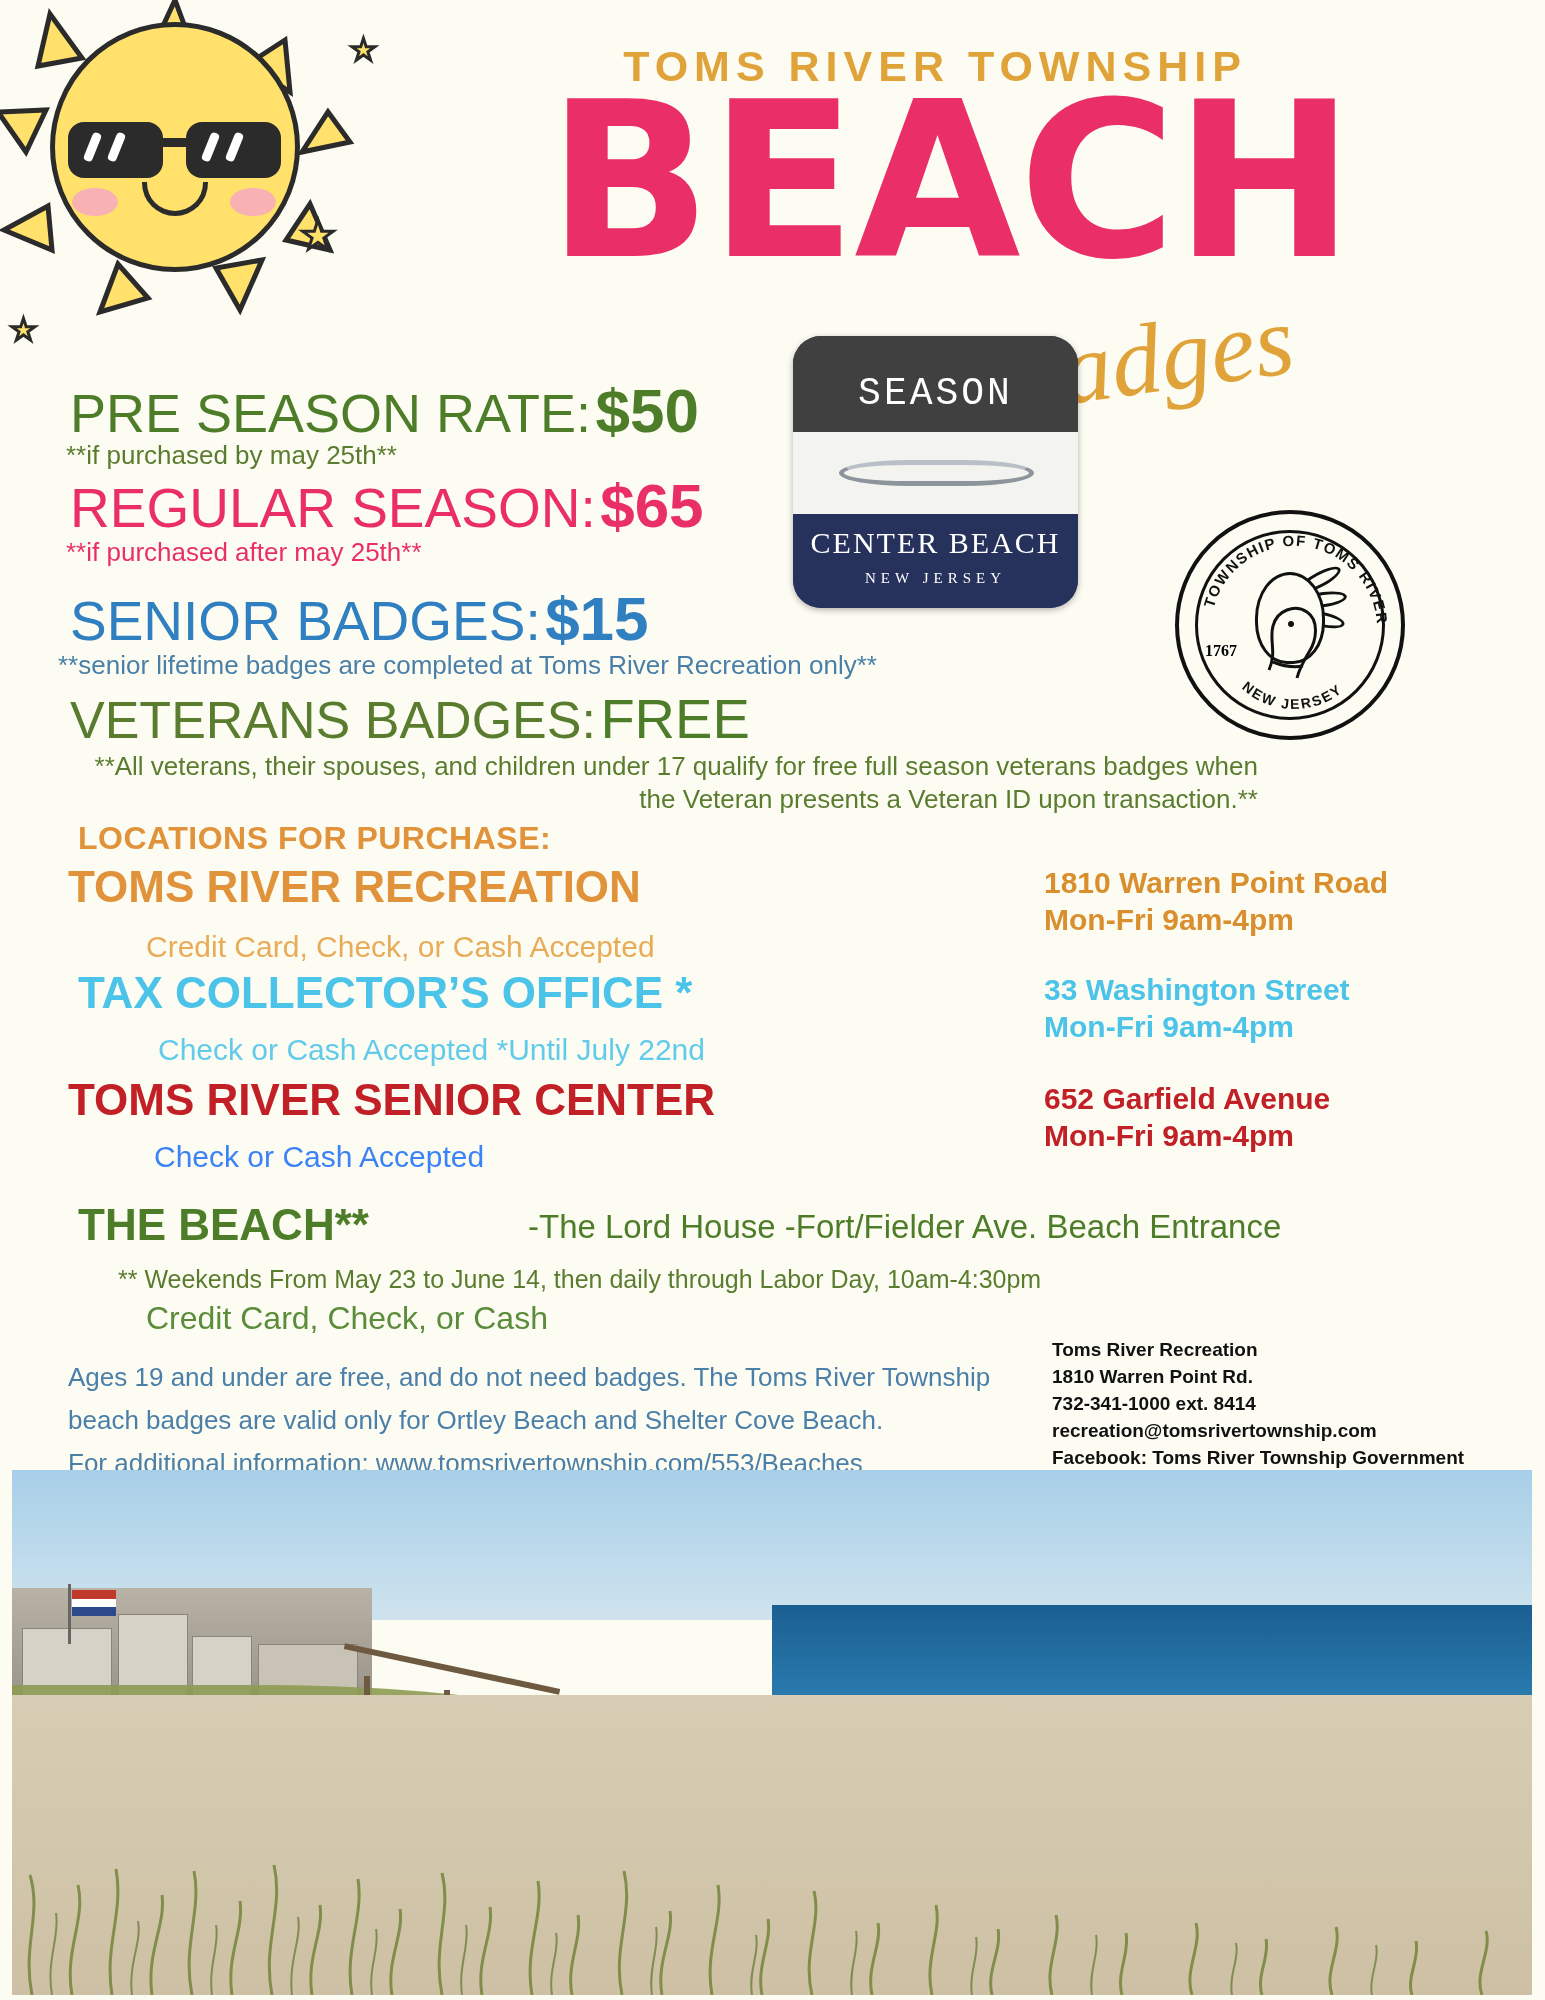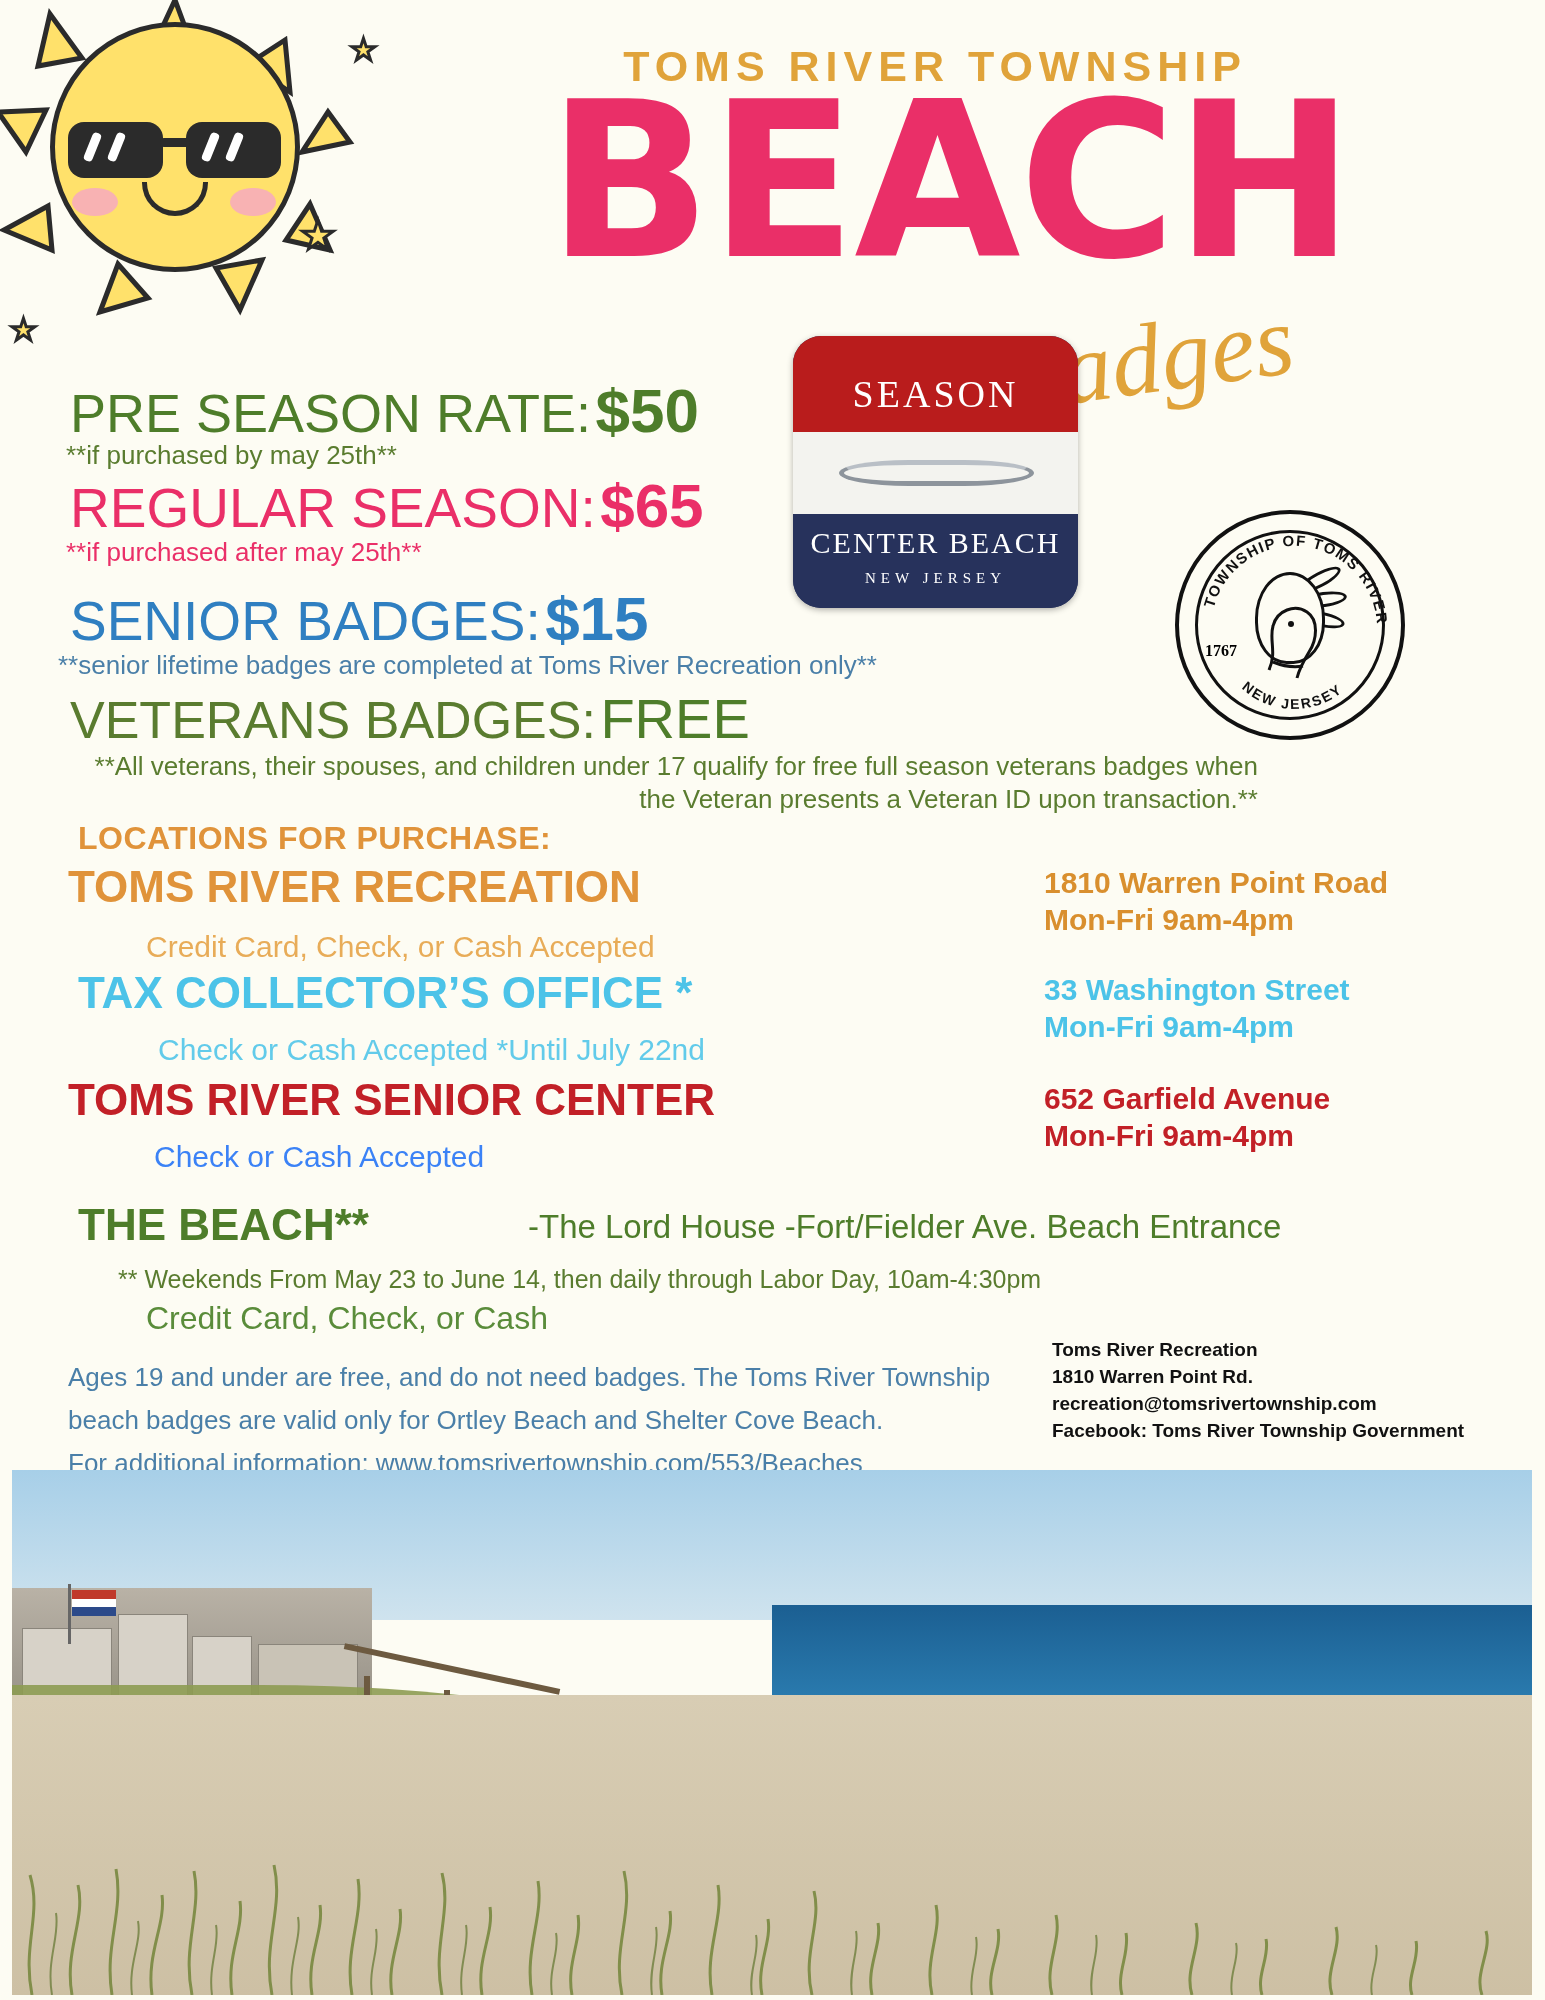--- a/index.html
+++ b/index.html
@@ -41,23 +41,23 @@
     color:#e0a33a; font-size:100px; font-style:italic;
     font-family:"Liberation Serif", serif; transform:rotate(-8deg);
   }
 
   
   .badge-img {
     position:absolute; left:793px; top:336px; width:285px; height:272px;
     border-radius:28px; overflow:hidden; background:#27325c;
     box-shadow:0 2px 6px rgba(0,0,0,.3);
   }
-  .badge-top { position:absolute; top:0; left:0; right:0; height:96px; background:#b91c1c;
+  .badge-top { position:absolute; top:0; left:0; right:0; height:96px; background:#404040;
                color:#fff; text-align:center; font-size:38px; letter-spacing:3px; padding-top:36px;
-               font-family:Liberation Serif, serif; }
+               font-family:Liberation Mono, monospace; }
   .badge-mid { position:absolute; top:96px; left:0; right:0; height:82px; background:#f3f3ef; }
   .badge-clip { position:absolute; top:124px; left:46px; width:195px; height:26px;
                 border:5px solid #8d949c; border-radius:50%/70%; border-top-color:#b9bfc6; }
   .badge-bot { position:absolute; top:178px; left:0; right:0; bottom:0; background:#27325c; color:#fff;
                text-align:center; font-family:"Liberation Serif", serif; }
   .badge-bot .b1 { font-size:30px; letter-spacing:2px; padding-top:12px; }
   .badge-bot .b2 { font-size:15px; letter-spacing:5px; padding-top:10px; }
   .badge-star { position:absolute; left:138px; top:8px; color:#aab; font-size:20px; }
 
   
@@ -231,20 +231,21 @@
 
 <div class="foot-left">
   <div>Ages 19 and under are free, and do not need badges. The Toms River Township</div>
   <div>beach badges are valid only for Ortley Beach and Shelter Cove Beach.</div>
   <div>For additional information: www.tomsrivertownship.com/553/Beaches</div>
 </div>
 
 <div class="foot-right">
   <div>Toms River Recreation</div>
   <div>1810 Warren Point Rd.</div>
+  <div>732-341-1000 ext. 8414</div>
   <div>recreation@tomsrivertownship.com</div>
   <div>Facebook: Toms River Township Government</div>
 </div>
 
 <div class="photo" aria-label="beach">
   <div class="sky"></div>
   <div class="ocean"></div>
   <div class="surf"></div>
   <div class="sand-far"></div>
 

